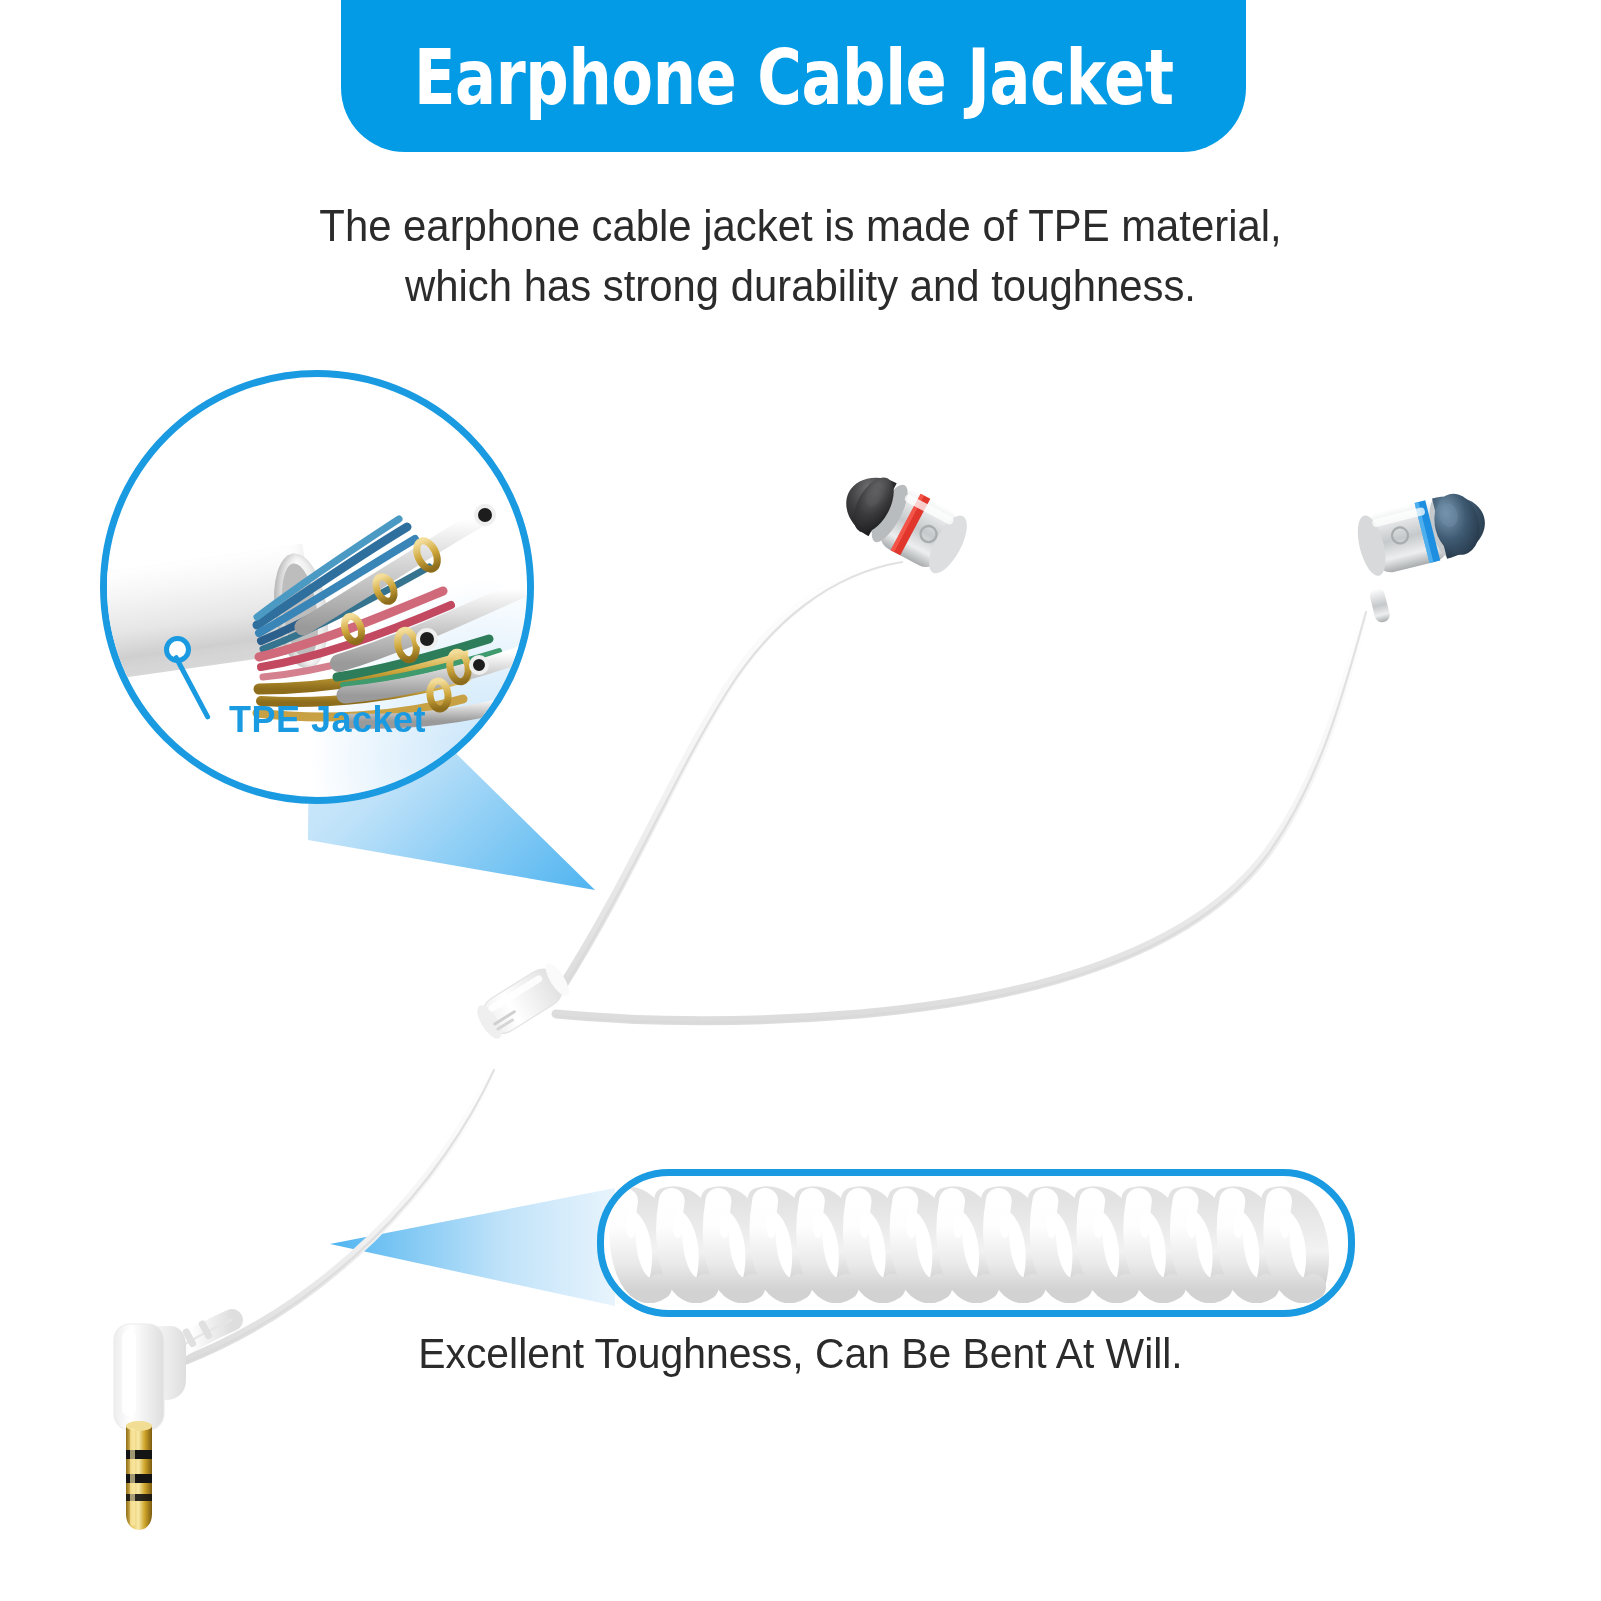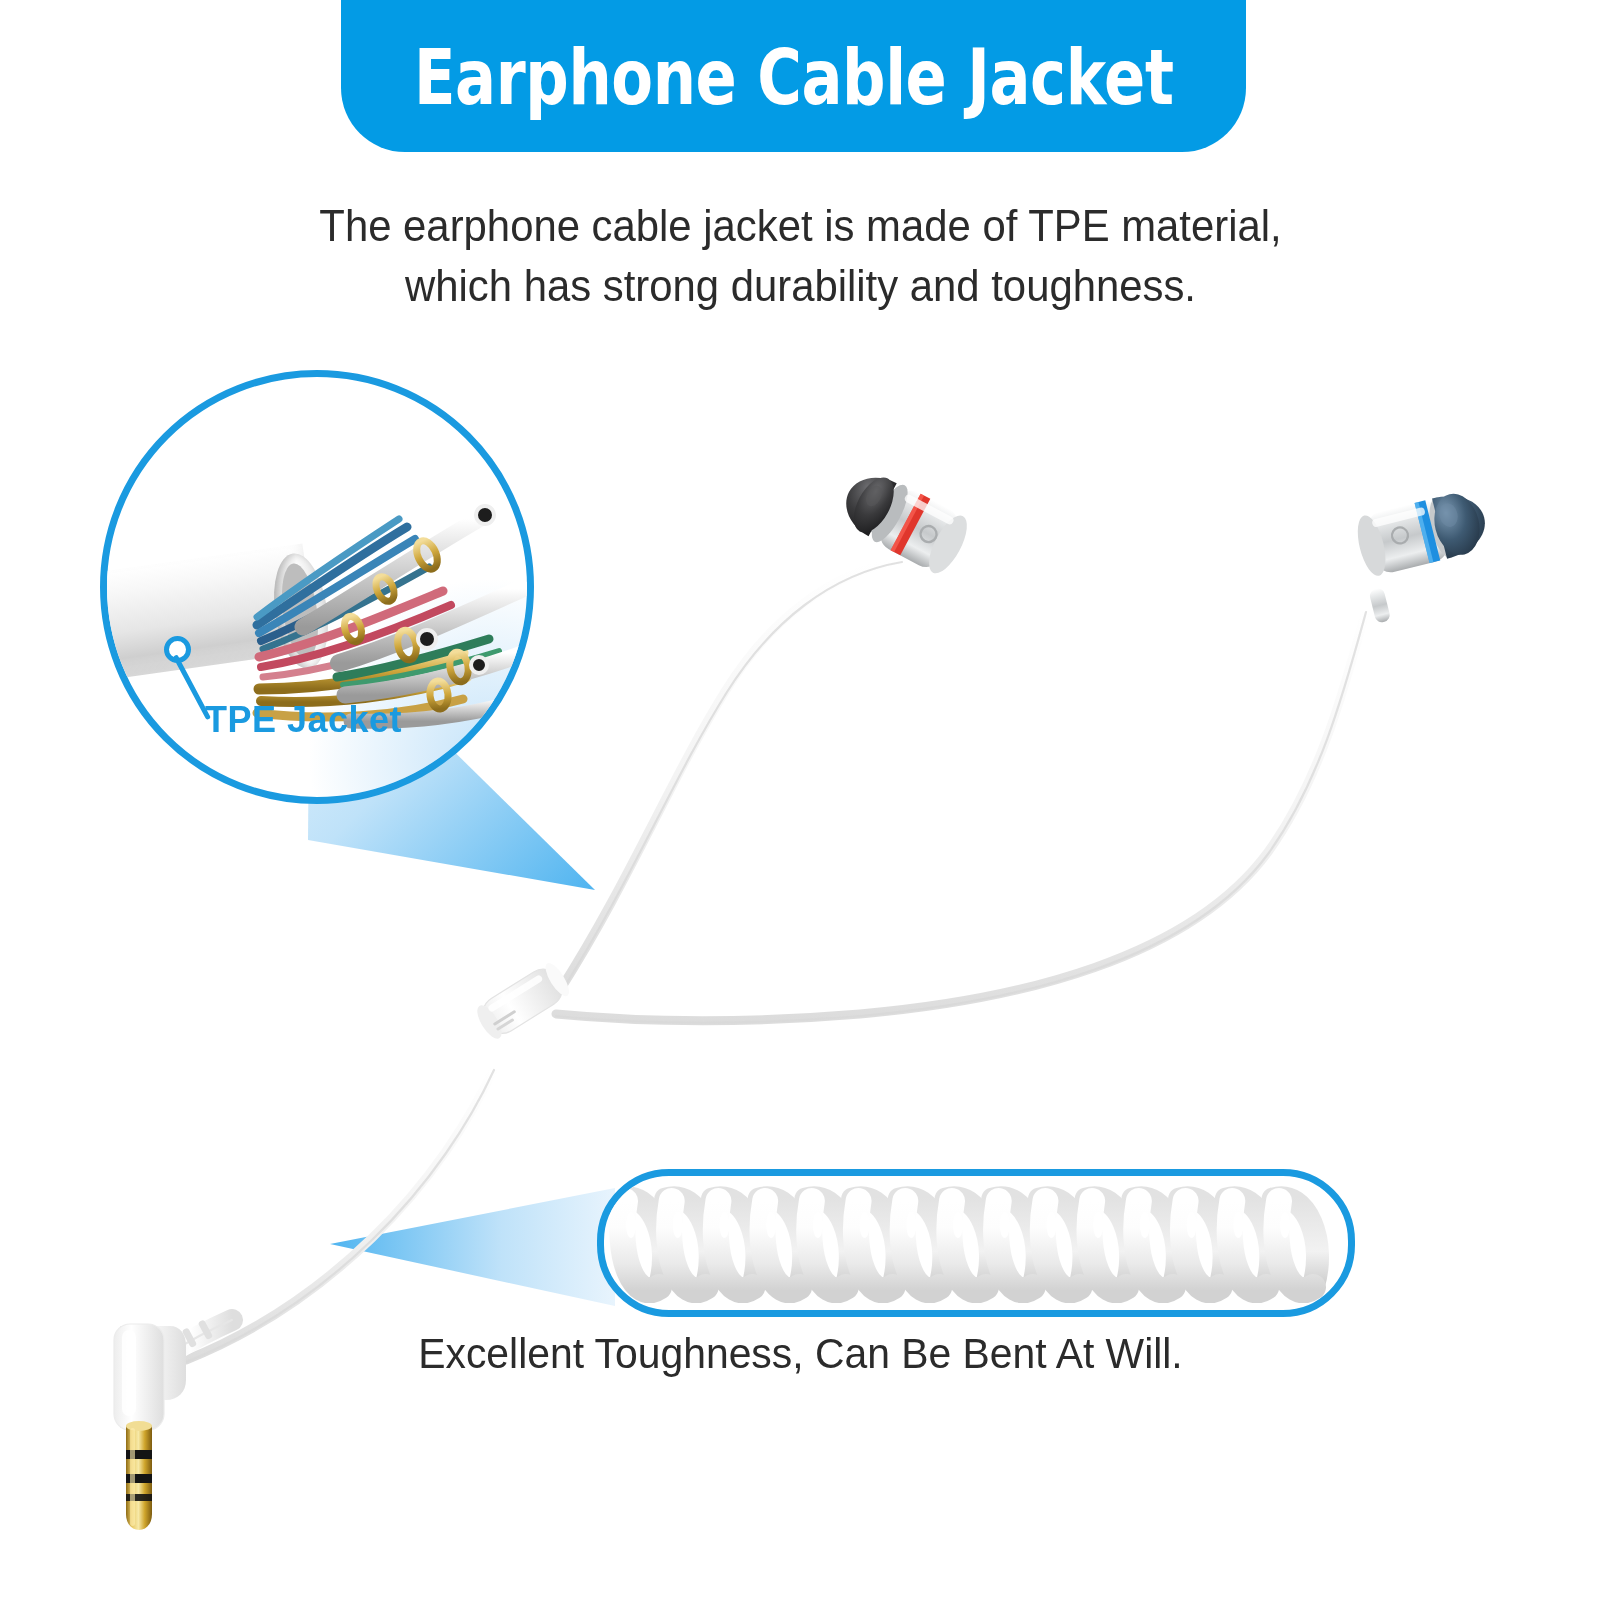--- a/index.html
+++ b/index.html
@@ -102,21 +102,21 @@
     position:absolute;
     left:68px; top:276px;
     width:72px;height:5px;
     background:#1a9ae0;
     transform:rotate(62deg);
     transform-origin:left center;
     border-radius:3px;
   }
   .tpe-label{
     position:absolute;
-    left:98px; top:322px;
+    left:122px; top:322px;
     color:#1a9ae0;
     font-size:36px;
     font-weight:bold;
     letter-spacing:0.5px;
     white-space:nowrap;
   }
 
   
   .cone{position:absolute;}
   .cone svg{display:block;}

